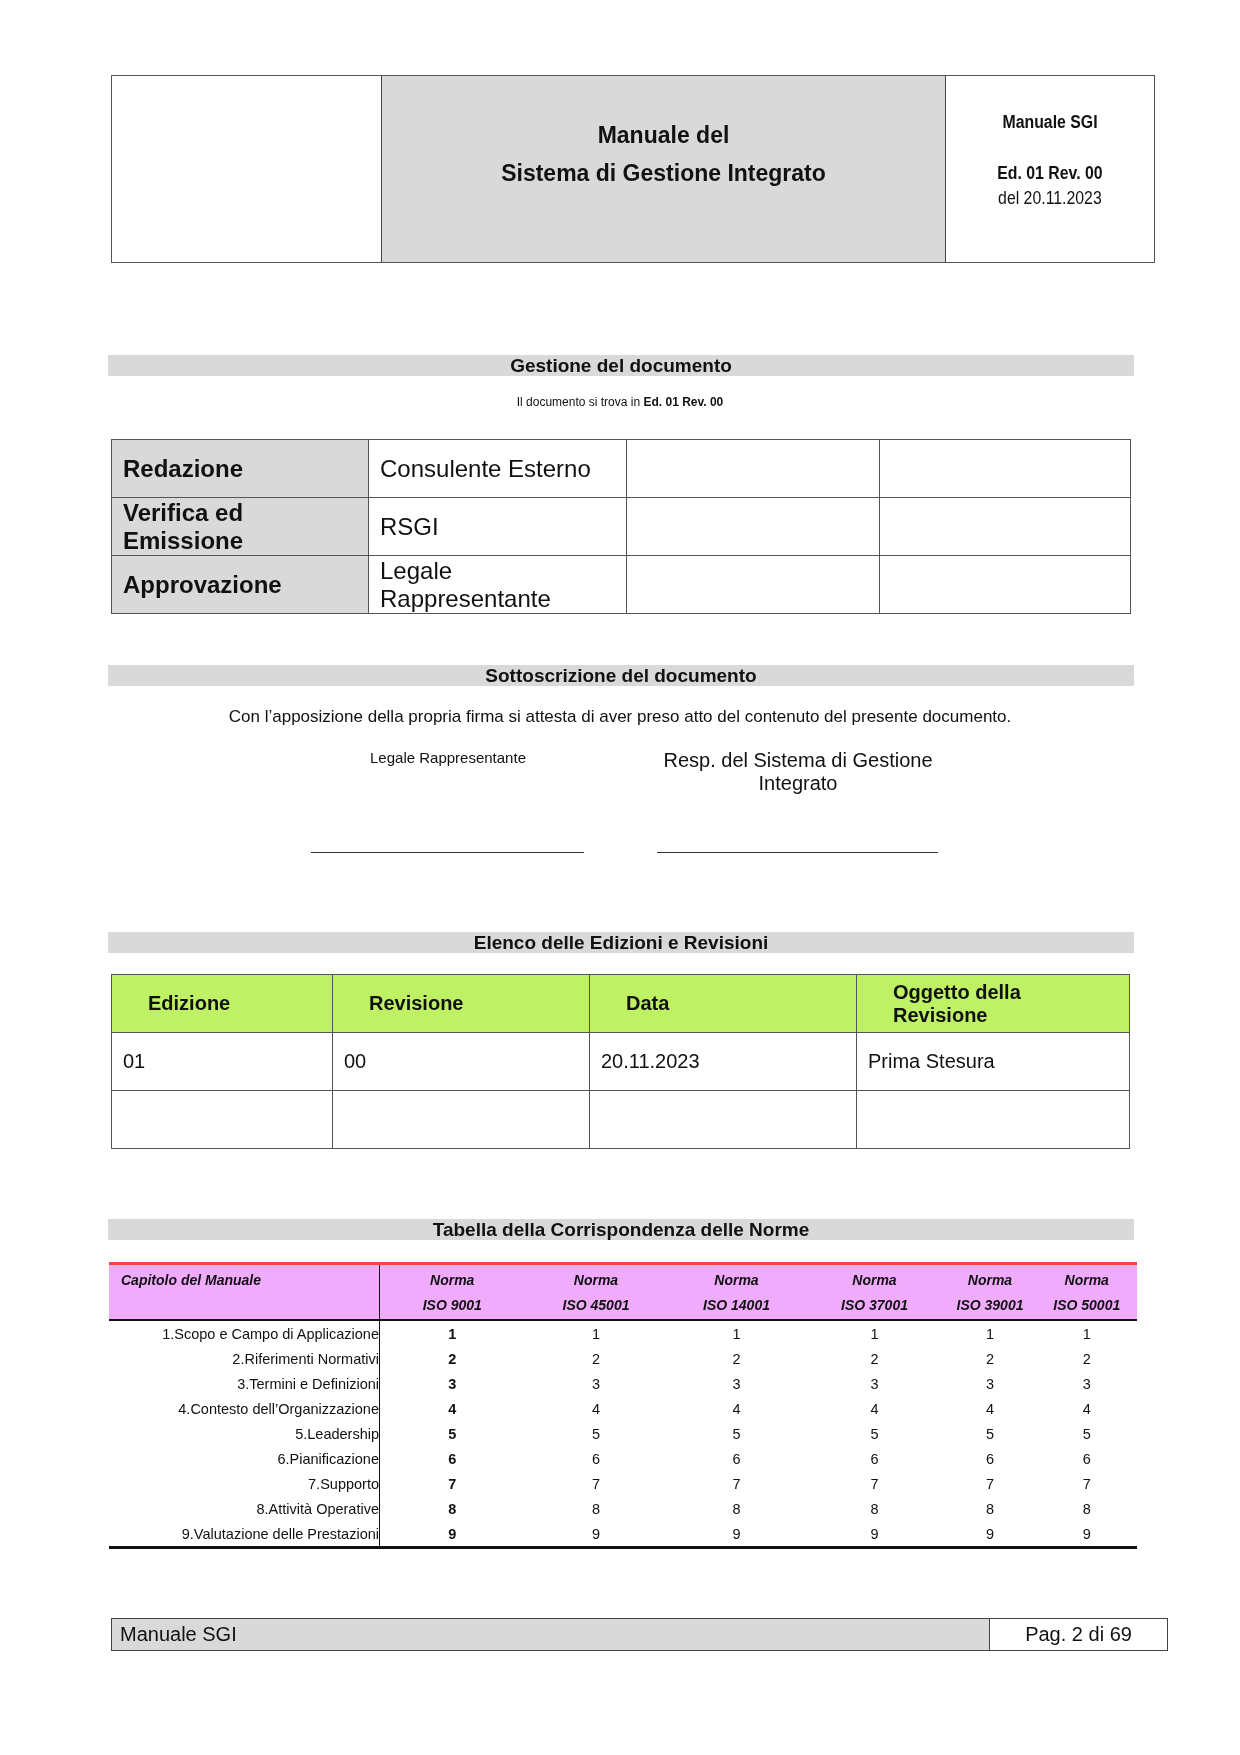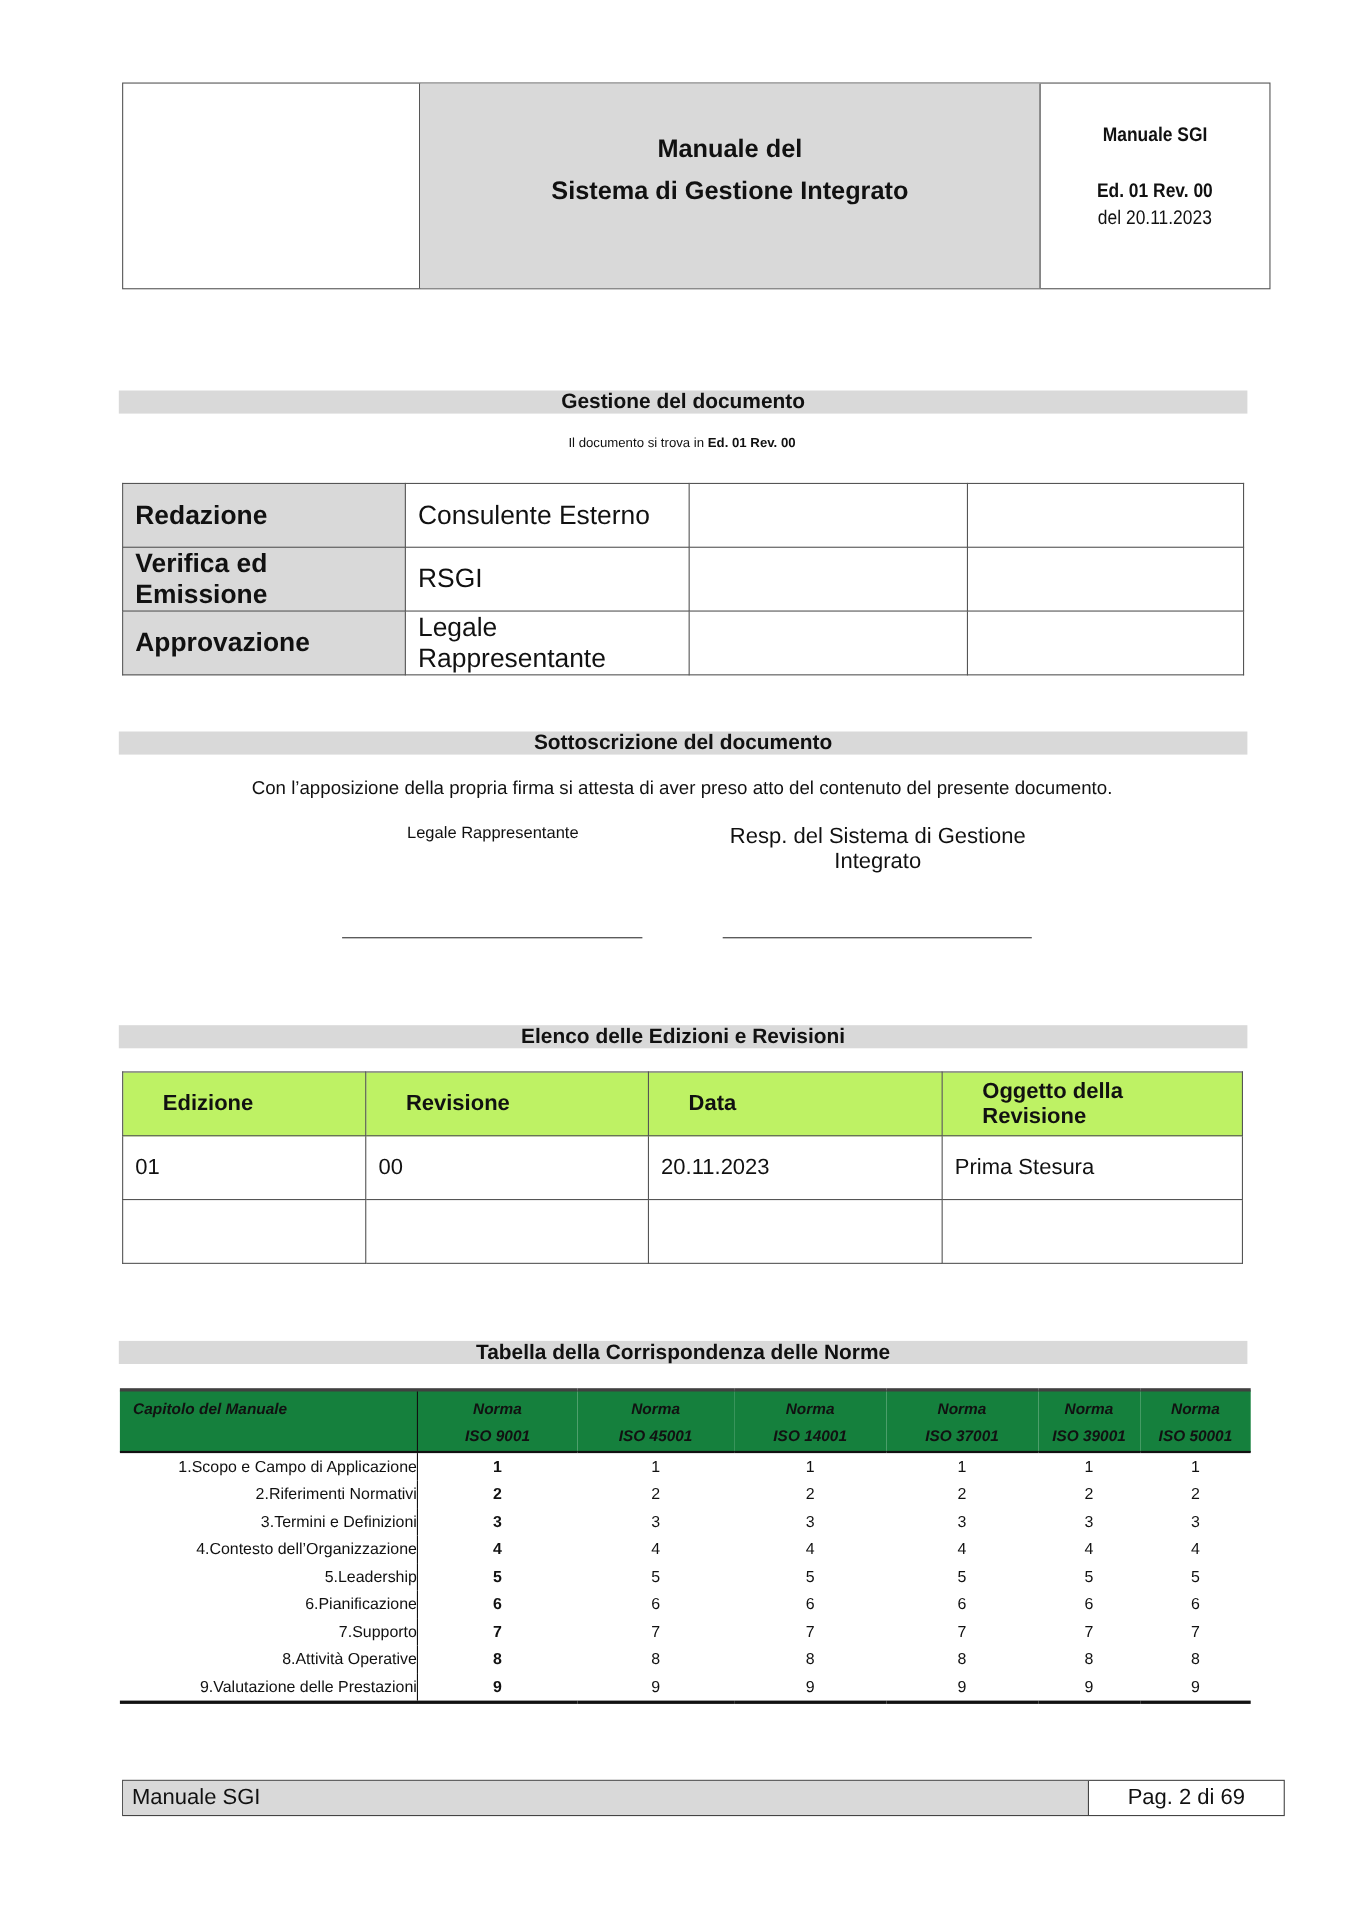--- a/index.html
+++ b/index.html
@@ -29,23 +29,23 @@
   .t-gest td { border:1.5px solid #555; height:57px; font-size:24px; padding:0 11px; }
   .t-gest td.lbl { background:#d9d9d9; font-weight:bold; width:234px; }
   .t-gest td.v { width:235px; }
   .t-gest td.e { width:230px; }
 
   .t-rev { left:111px; top:974px; width:1019px; }
   .t-rev td { border:1.5px solid #555; height:57px; font-size:20px; padding:0 11px; }
   .t-rev tr.head td { background:#bef264; font-weight:bold;padding-left:36px; }
 
   .t-norm { left:109px; top:1262px; width:1028px; font-size:14px; }
-  .t-norm thead td { background:#15803d; font-weight:bold; font-style:italic; text-align:center;
+  .t-norm thead td { background:#f0abfc; font-weight:bold; font-style:italic; text-align:center;
                      font-size:14px; line-height:25px; vertical-align:top; padding-top:3px;
-                     border-top:3px solid #404040; border-bottom:2px solid #111; }
+                     border-top:3px solid #ef4444; border-bottom:2px solid #111; }
   .t-norm thead td.first { text-align:left; padding-left:12px; }
   .t-norm tbody td { height:25px; text-align:center; font-size:14.5px; padding:0; }
   .t-norm tbody td.chap { text-align:right; padding-left:12px; }
   .t-norm tbody td.iso9 { font-weight:bold; }
   .t-norm td.first, .t-norm td.chap { border-right:1.5px solid #111; width:257px; }
   .t-norm tbody tr:last-child td { border-bottom:3px solid #111; }
 
   .sig-line { height:0; border-top:1.5px solid #333; }
 
   .footer { left:111px; top:1618px; width:1057px; height:33px; border:1.5px solid #444; display:flex; }

